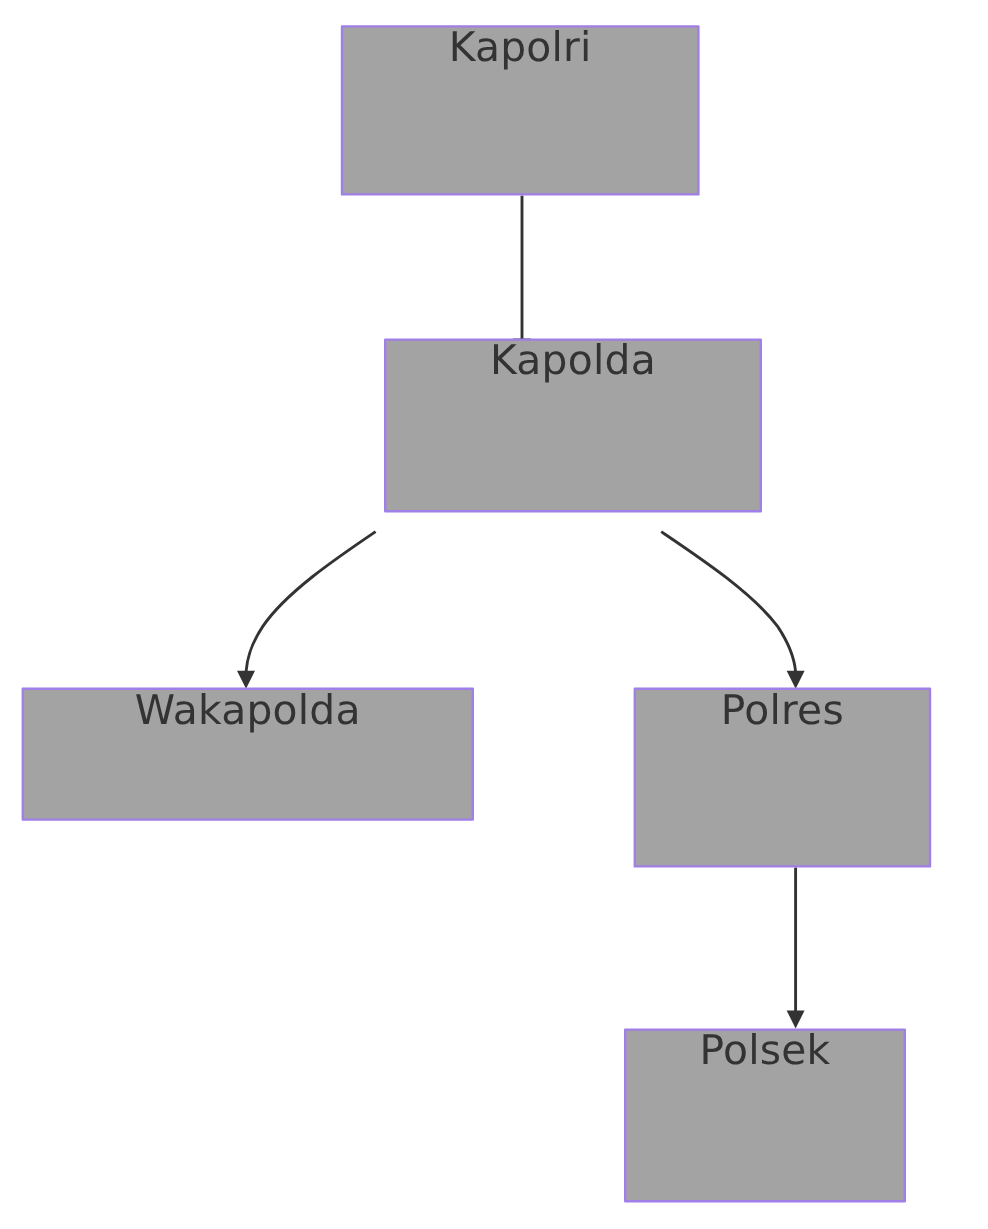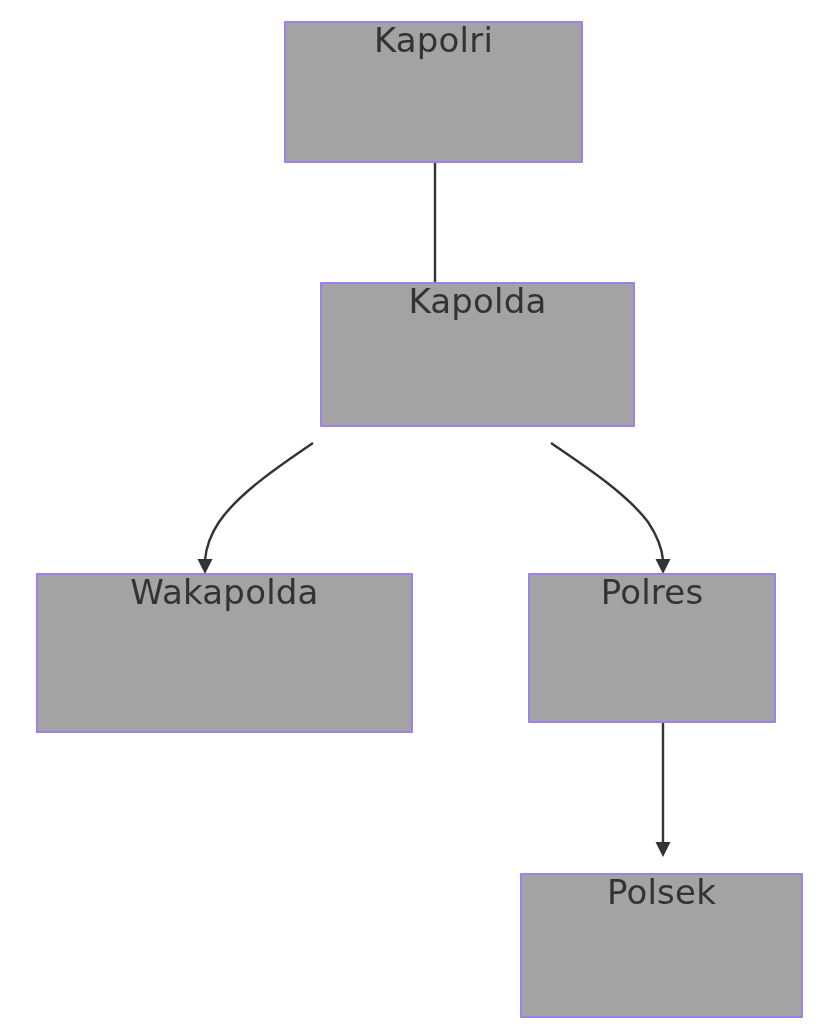--- a/index.html
+++ b/index.html
@@ -47,23 +47,23 @@
     font-weight: 400;
     color: #333333;
     line-height: 1;
     letter-spacing: 0.2px;
     white-space: nowrap;
     text-align: center;
   }
   
   #node-kapolri   { left: 284px; top: 21px;  width: 299px; height: 142px; }
   #node-kapolda   { left: 276px; top: 282px; width: 315px; height: 145px; margin-left: 44px; }
-  #node-wakapolda { left: 36px;  top: 573px; width: 377px; height: 160px; }
+  #node-wakapolda { left: 18px;  top: 573px; width: 377px; height: 111px; }
   #node-polres    { left: 528px; top: 573px; width: 248px; height: 150px; }
-  #node-polsek    { left: 520px; top: 857px; width: 283px; height: 145px; margin-top: 16px; }
+  #node-polsek    { left: 520px; top: 857px; width: 235px; height: 145px; }
 
   .edge-path {
     fill: none;
     stroke: #333333;
     stroke-width: 2.4px;
     stroke-linecap: butt;
   }
   .arrow-head {
     fill: #333333;
     stroke: none;

